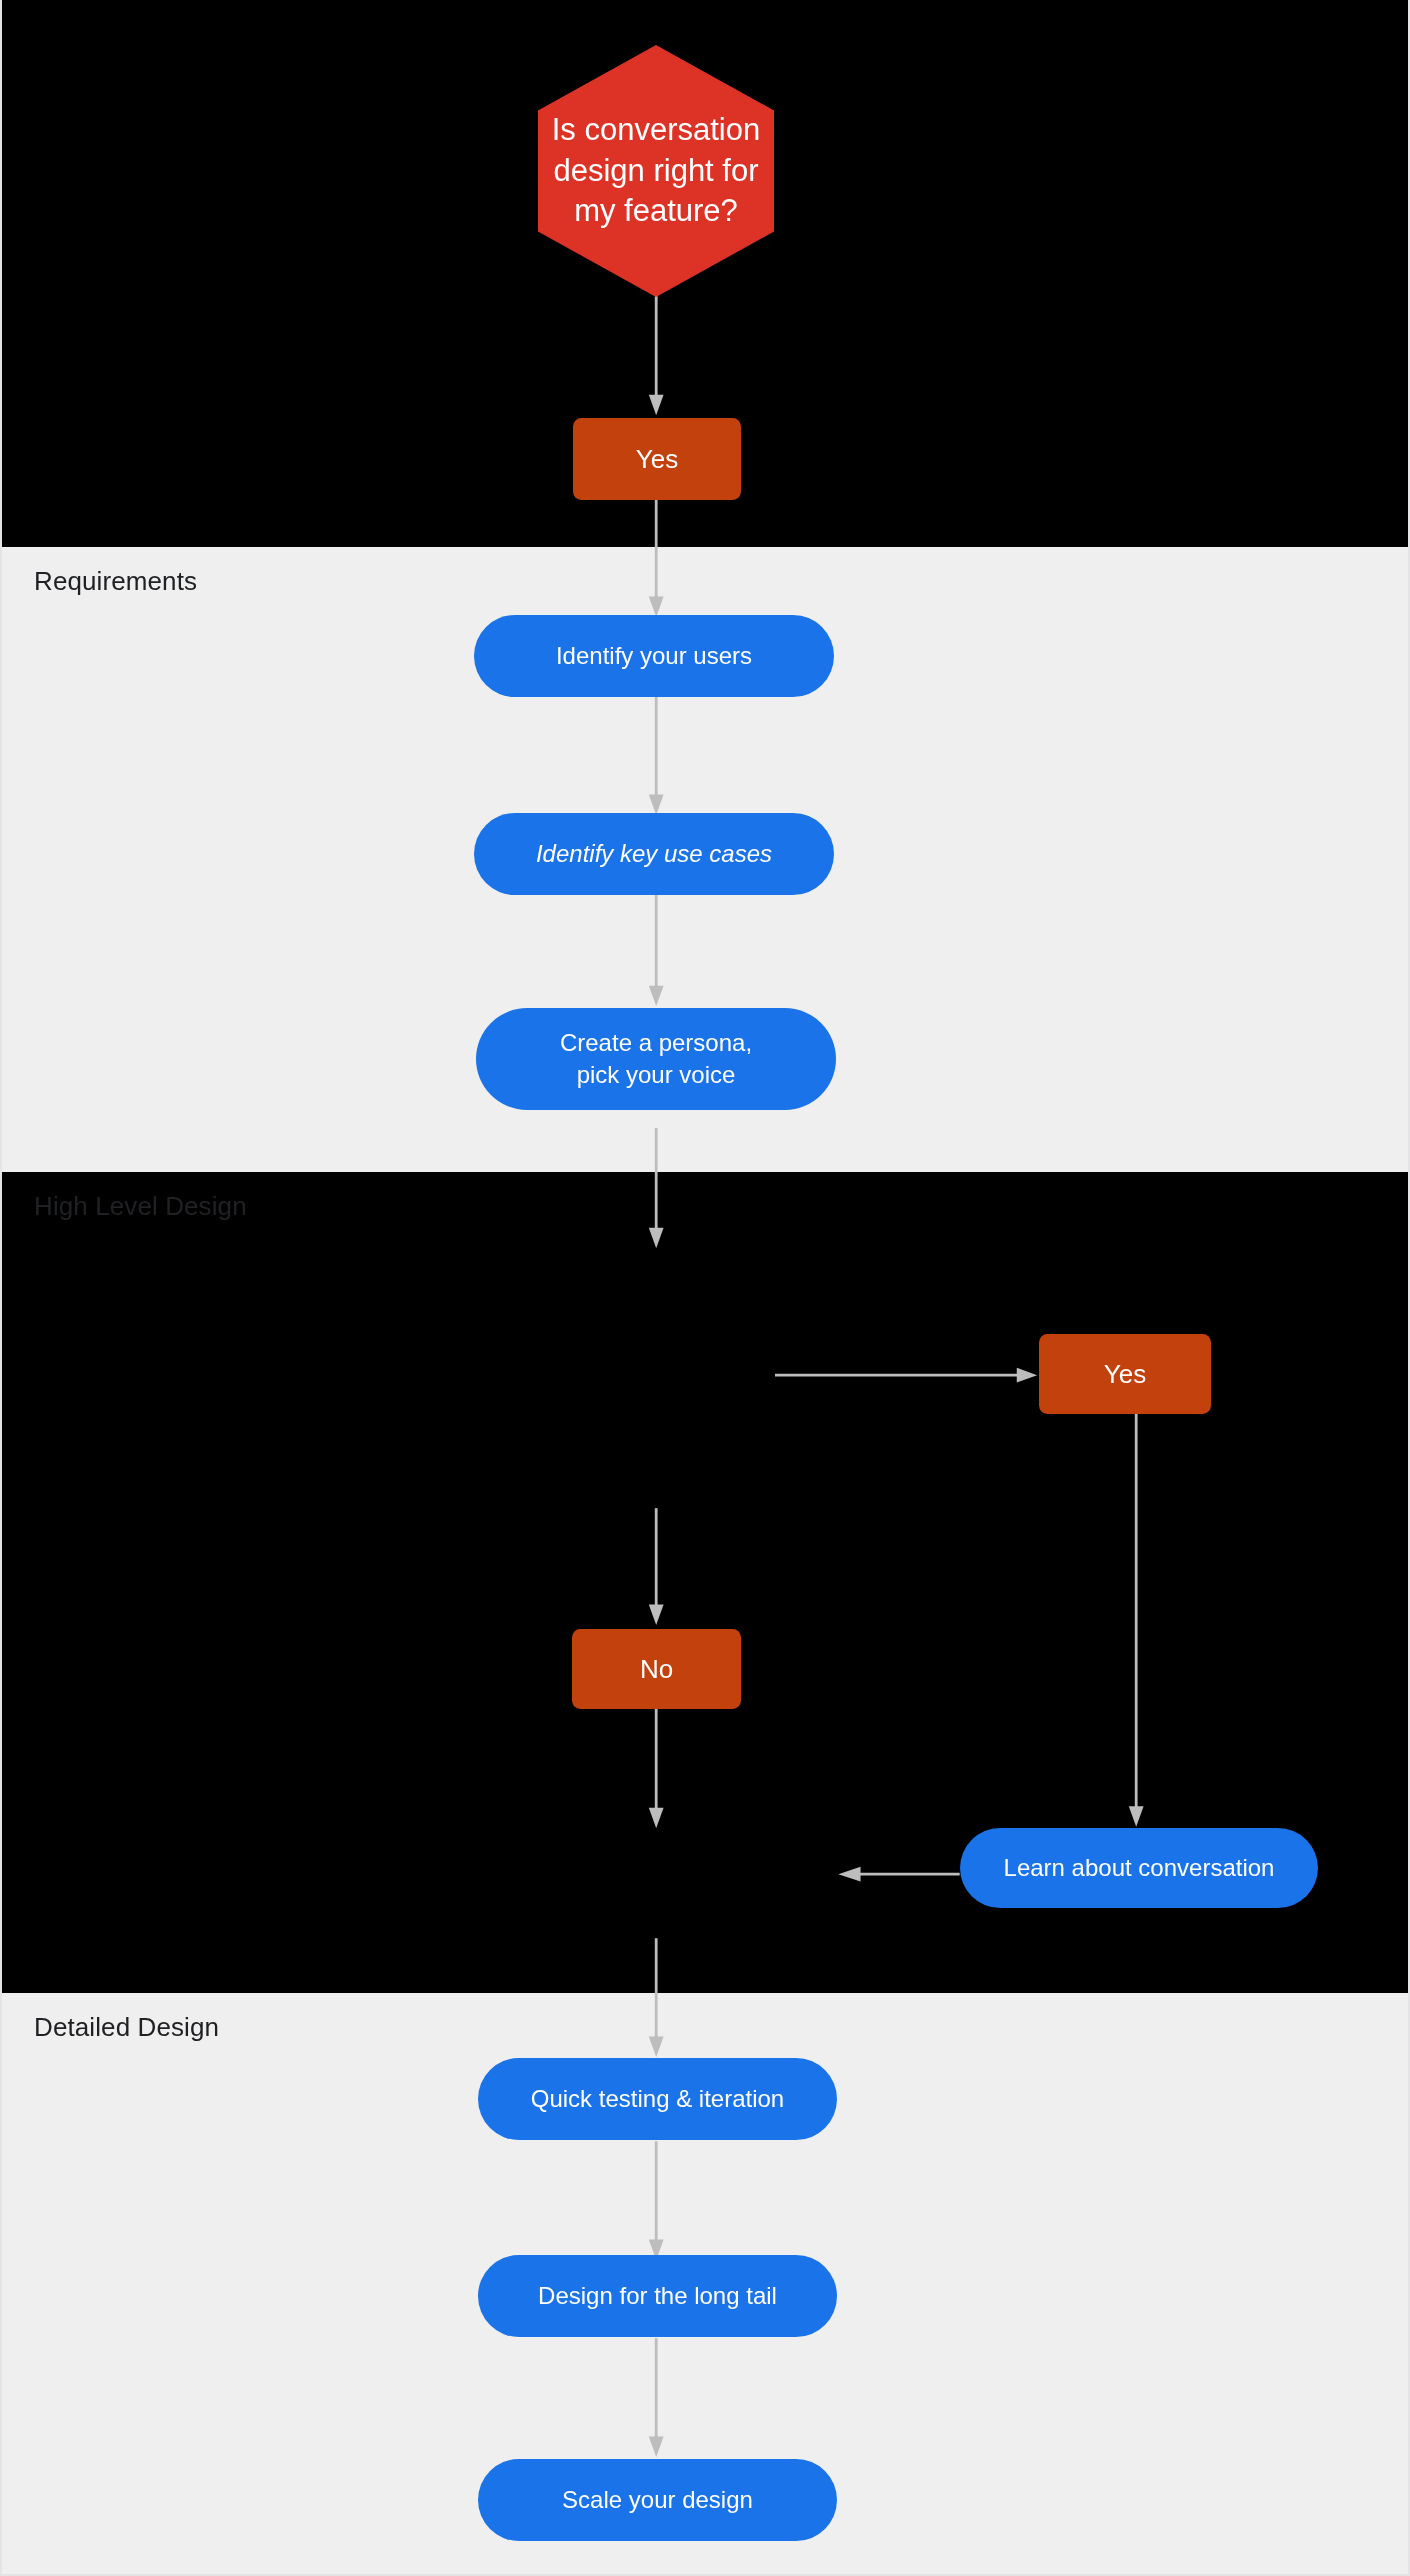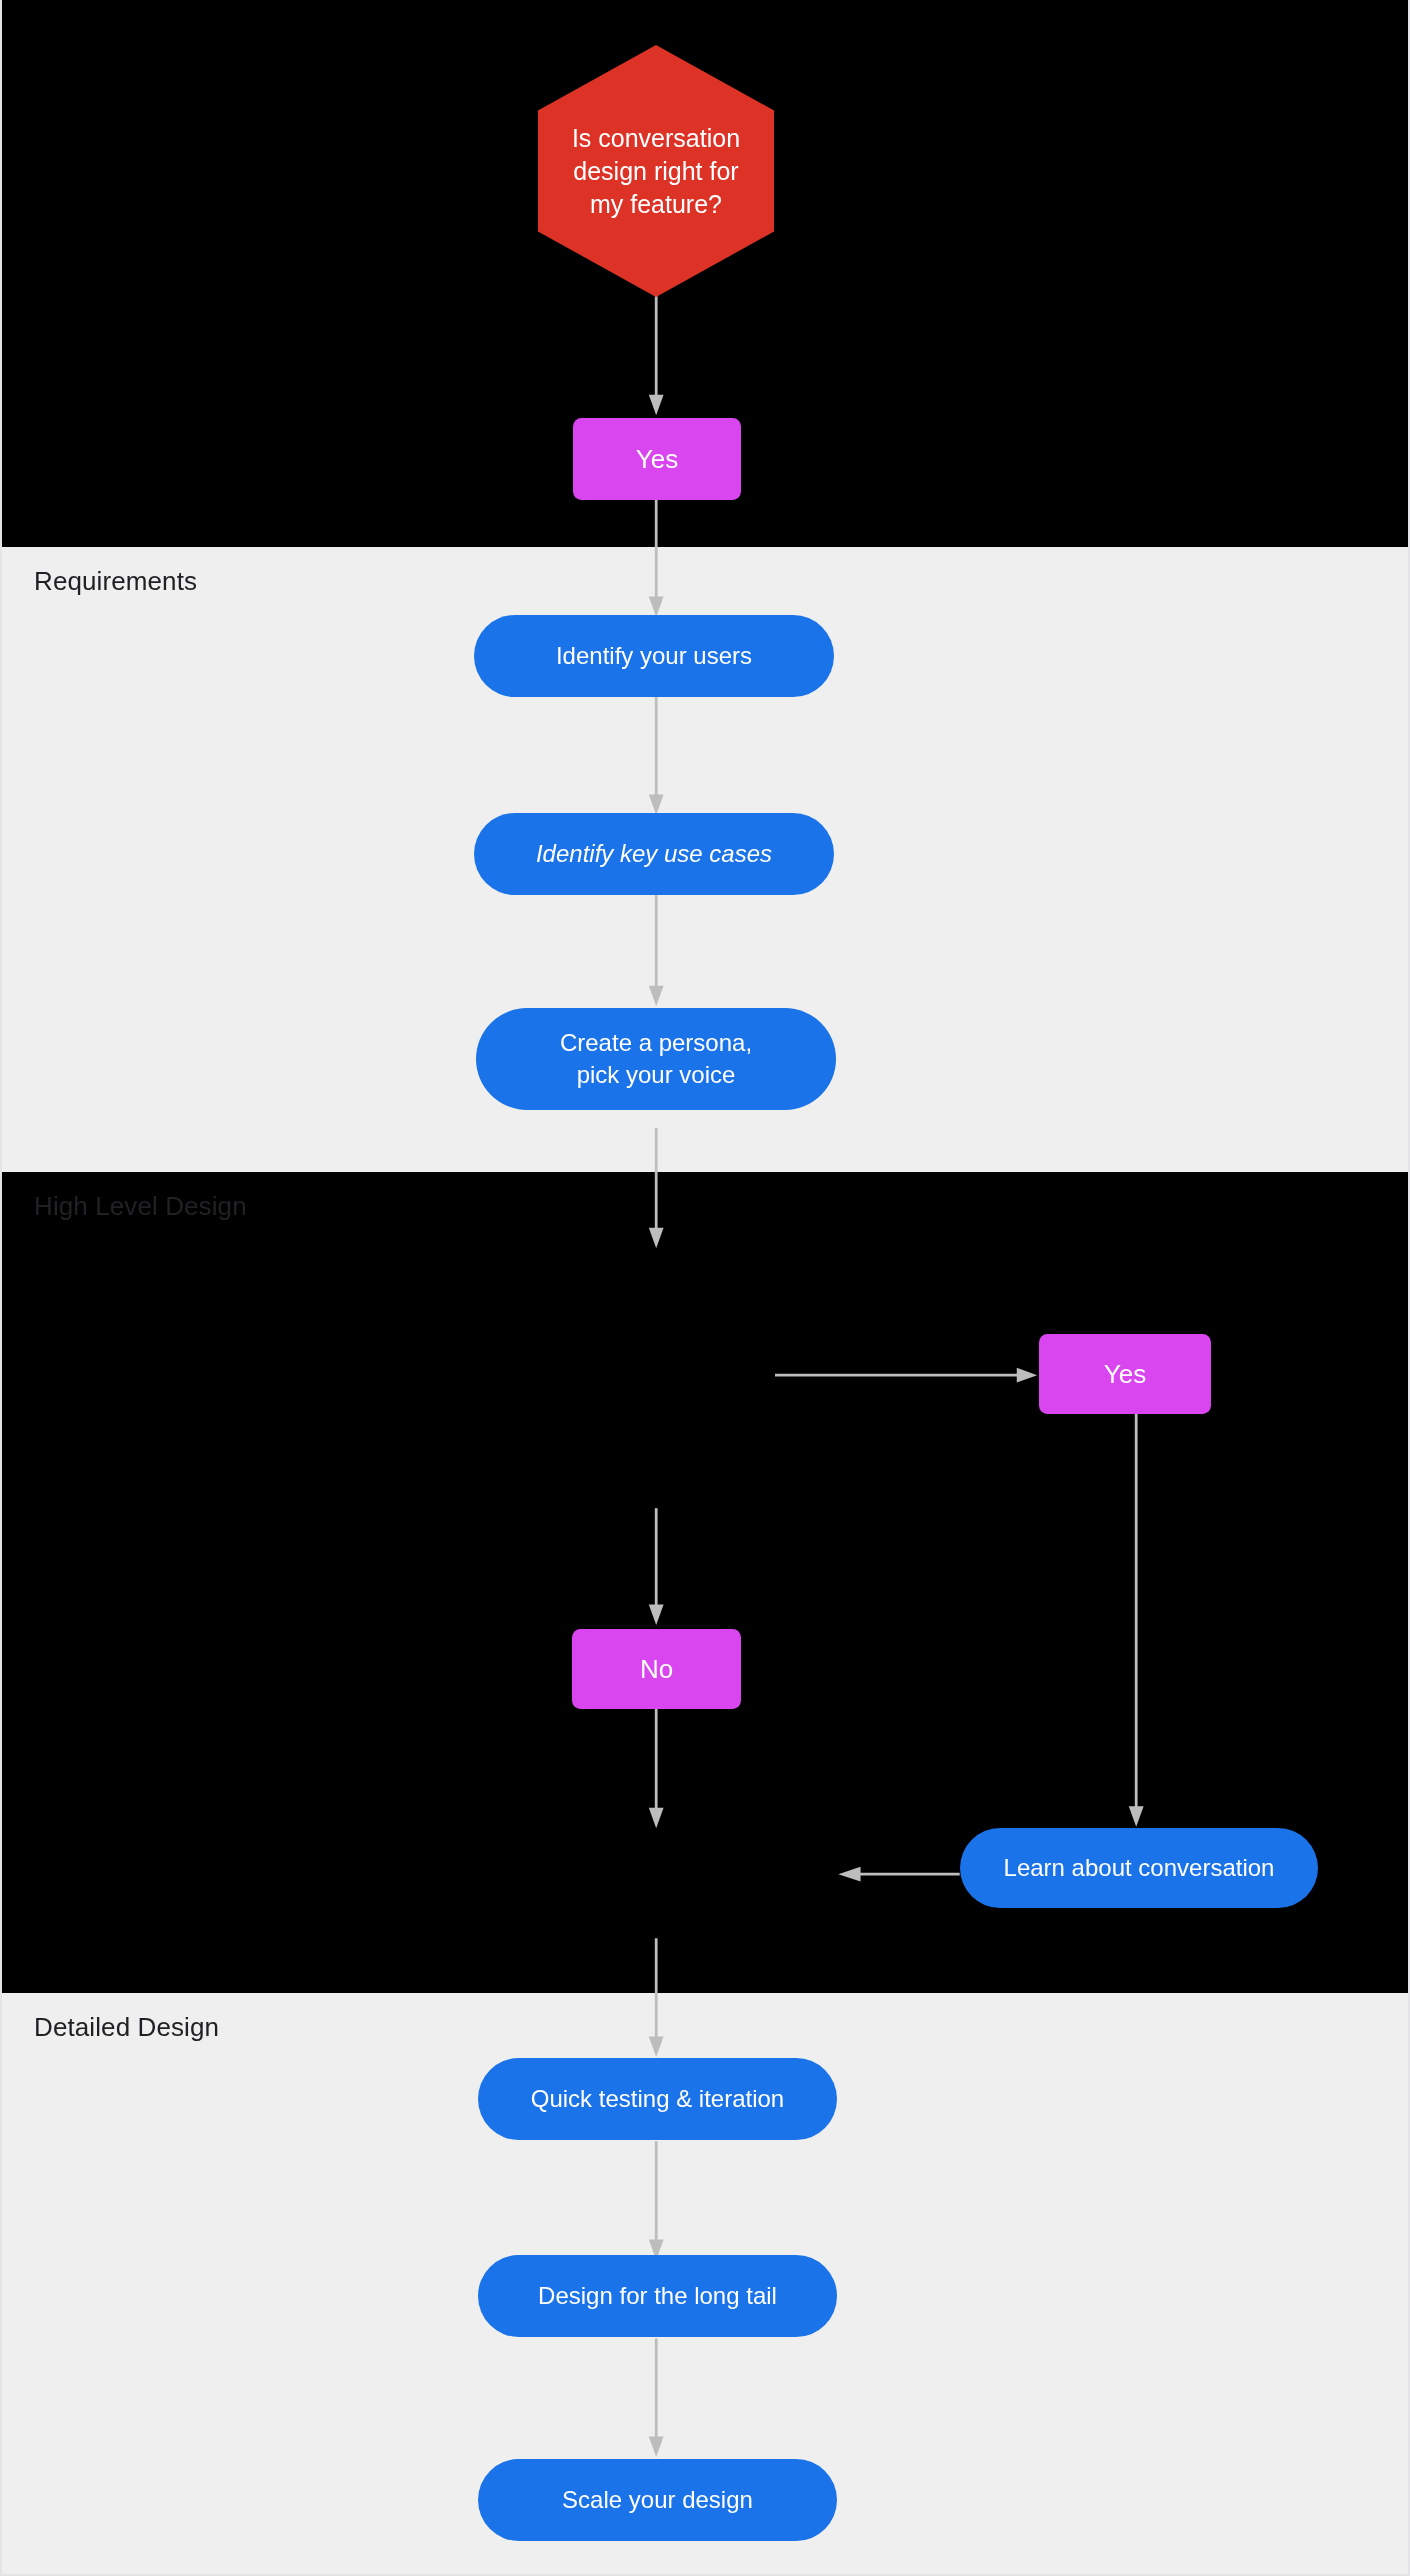--- a/index.html
+++ b/index.html
@@ -59,25 +59,25 @@
     text-align: center;
     color: #ffffff;
     font-weight: 400;
     line-height: 1.32;
     white-space: pre-line;
   }
 
   .node.hexagon {
     background: #dd3327;
     clip-path: polygon(50% 0%, 100% 26%, 100% 74%, 50% 100%, 0% 74%, 0% 26%);
-    font-size: 25px;
+    font-size: 31px;
   }
 
   .node.greenbox {
-    background: #d946ef;
+    background: #c2410c;
     border-radius: 8.4px;
     font-size: 26px;
   }
 
   .node.bluepill {
     background: #1a73e8;
     border-radius: 927px;
     font-size: 24px;
   }
 </style>

